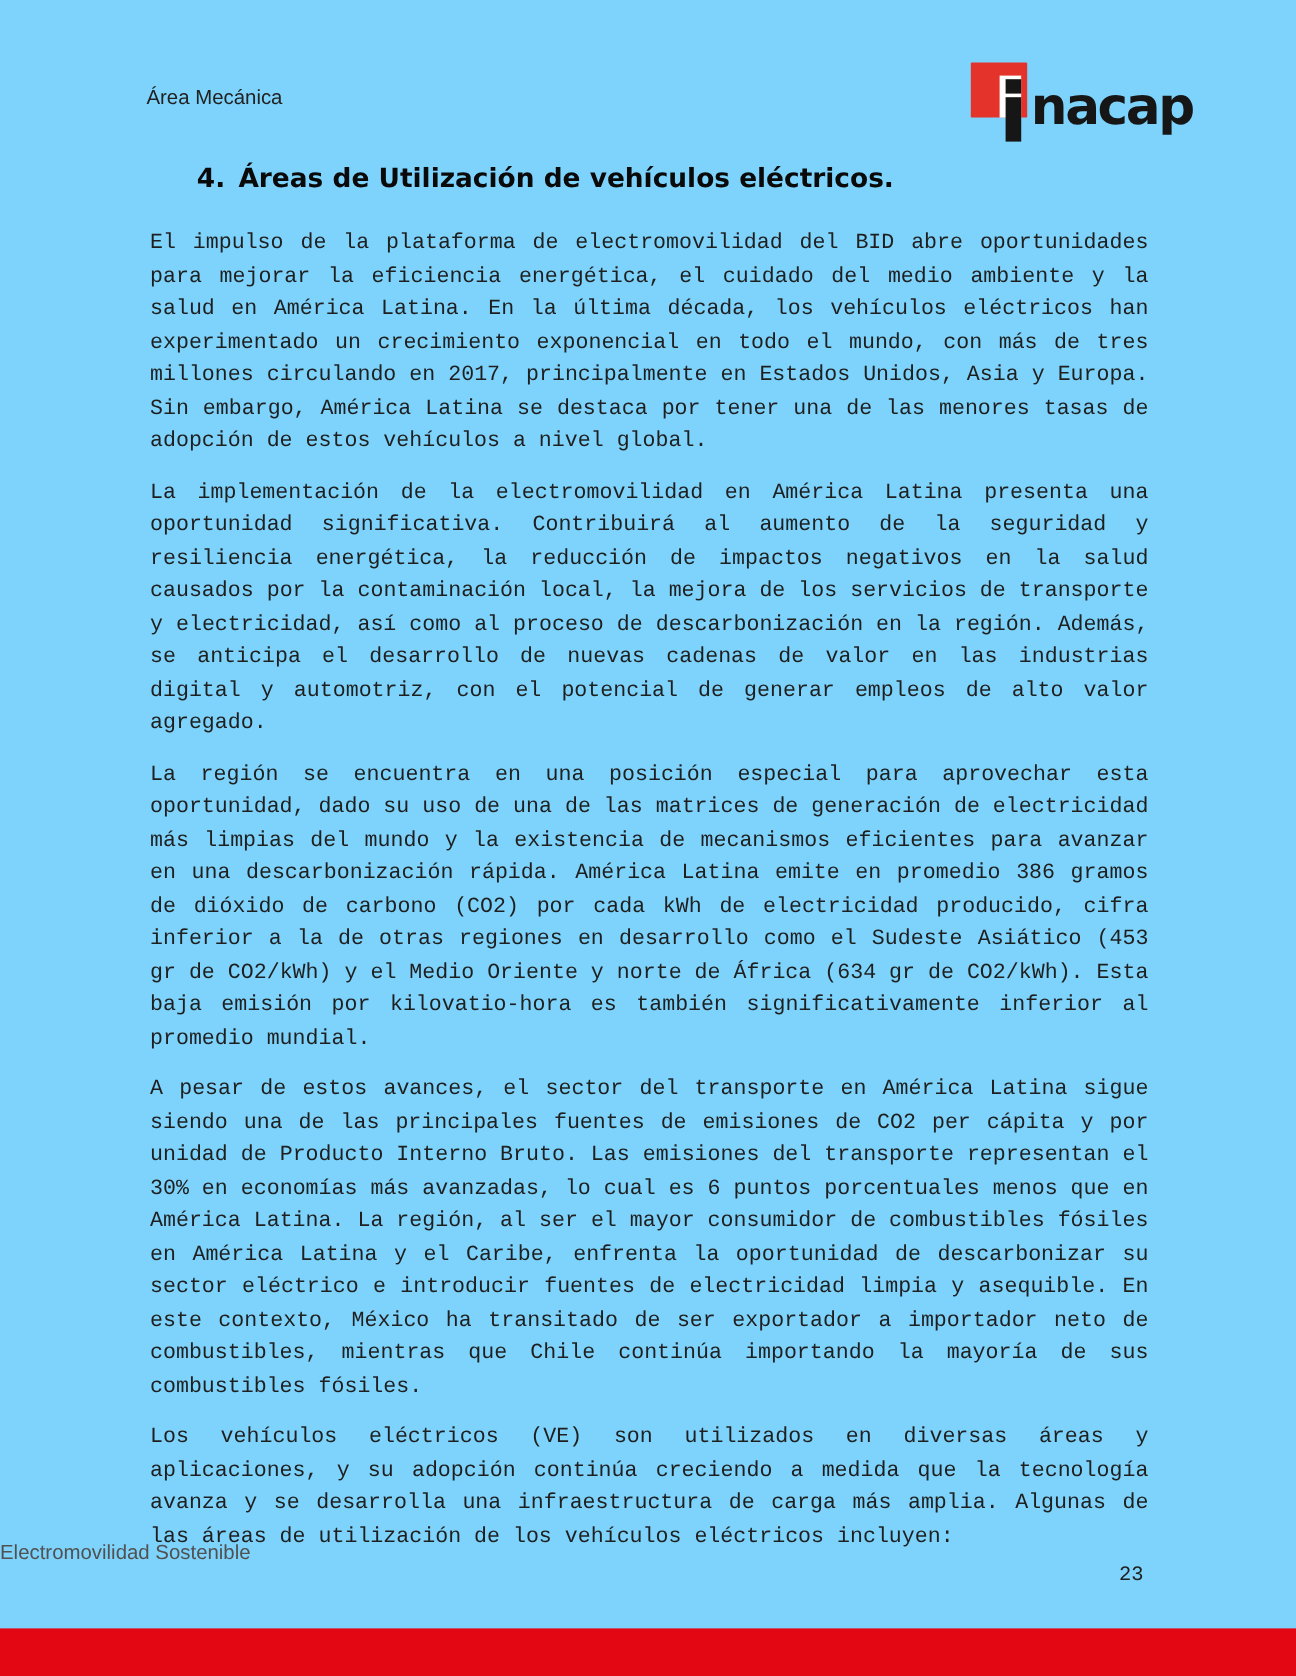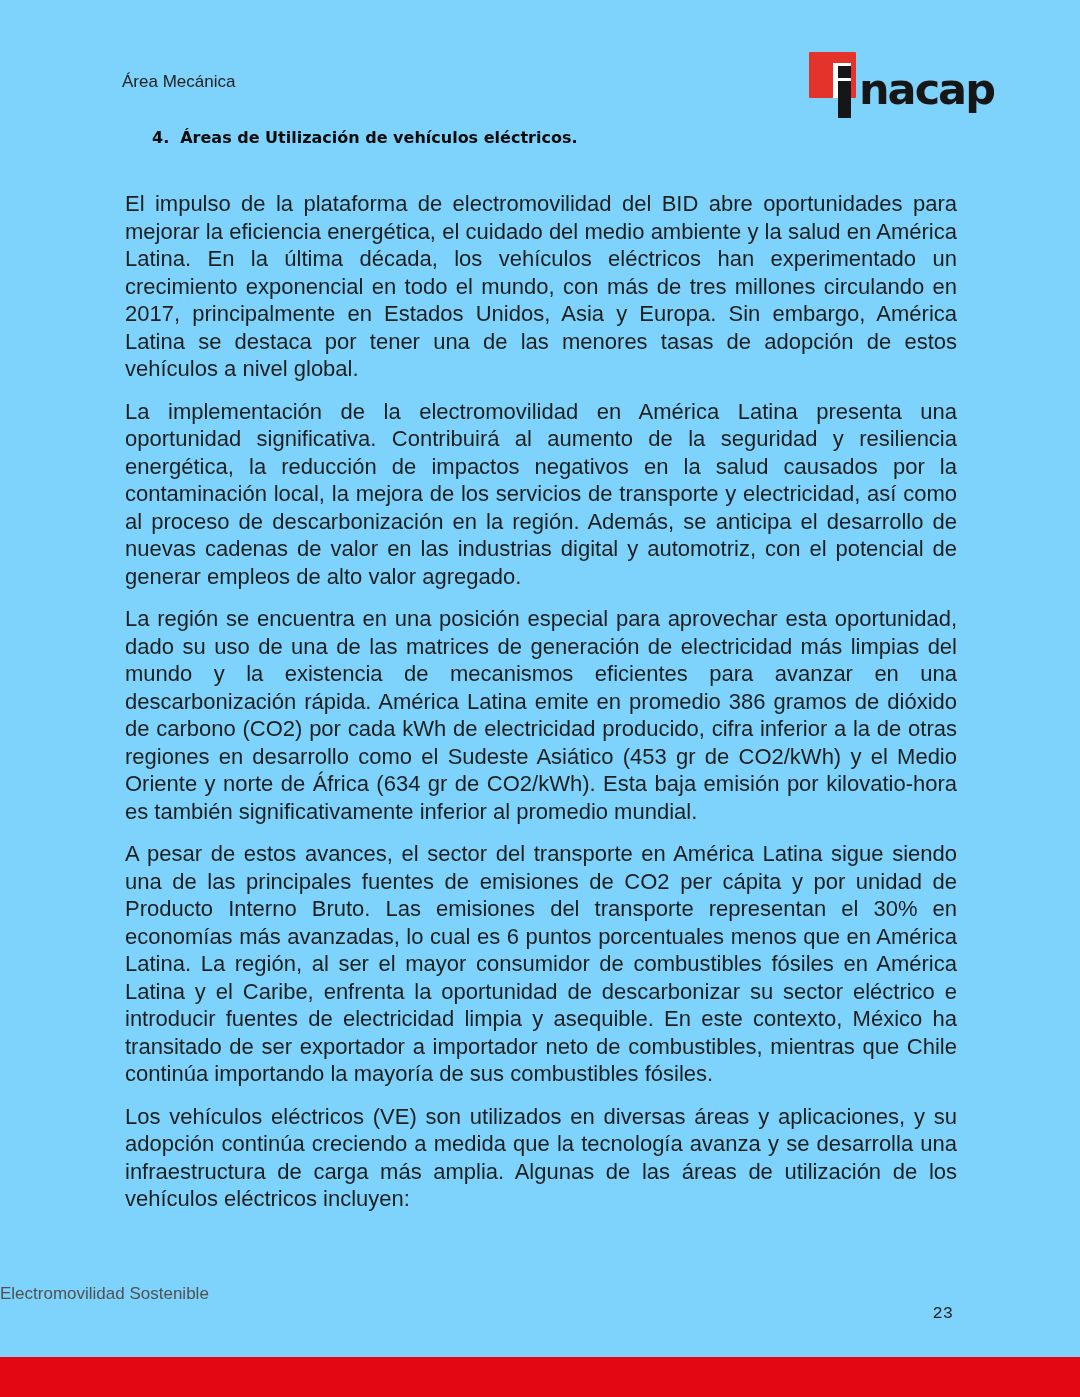--- a/index.html
+++ b/index.html
@@ -81,43 +81,43 @@
     letter-spacing: -2px;
     color: #161616;
     white-space: nowrap;
   }
 
   
   .doc-title {
     position: absolute;
     left: 152px;
     top: 124px;
-    margin: 0;
+    margin: 12px;
     font-family: "DejaVu Sans", sans-serif;
     font-weight: bold;
-    font-size: 16px;
+    font-size: 22px;
     line-height: 28px;
     color: #0a0a0a;
     white-space: nowrap;
   }
   .doc-title .title-number {
     margin-right: 11px;
   }
 
   
   .doc-body {
     position: absolute;
     left: 125px;
     top: 190px;
     width: 832px;
   }
   .doc-body p {
     margin: 0 0 15px 0;
-    font-family: Liberation Sans, sans-serif;
-    font-size: 22px;
+    font-family: Liberation Mono, monospace;
+    font-size: 18px;
     line-height: 27.5px;
     color: #1f1f1f;
     text-align: justify;
     text-justify: inter-word;
   }
 
   
   .footer-center {
     position: absolute;
     left: 0;

